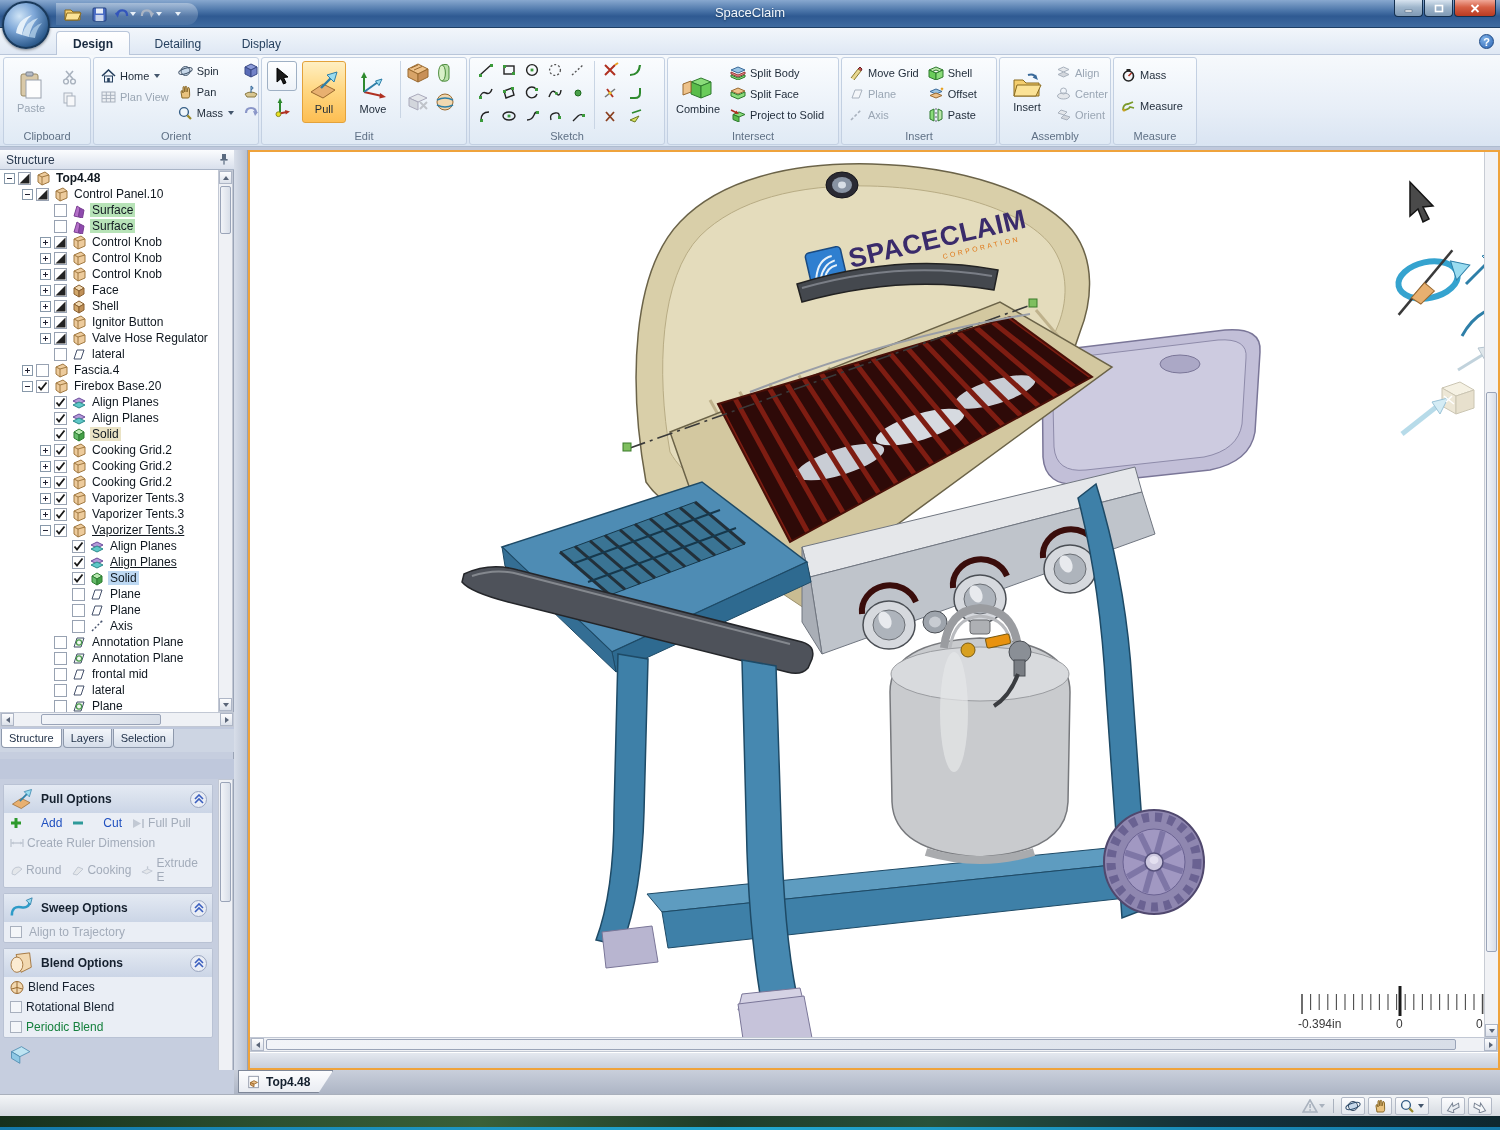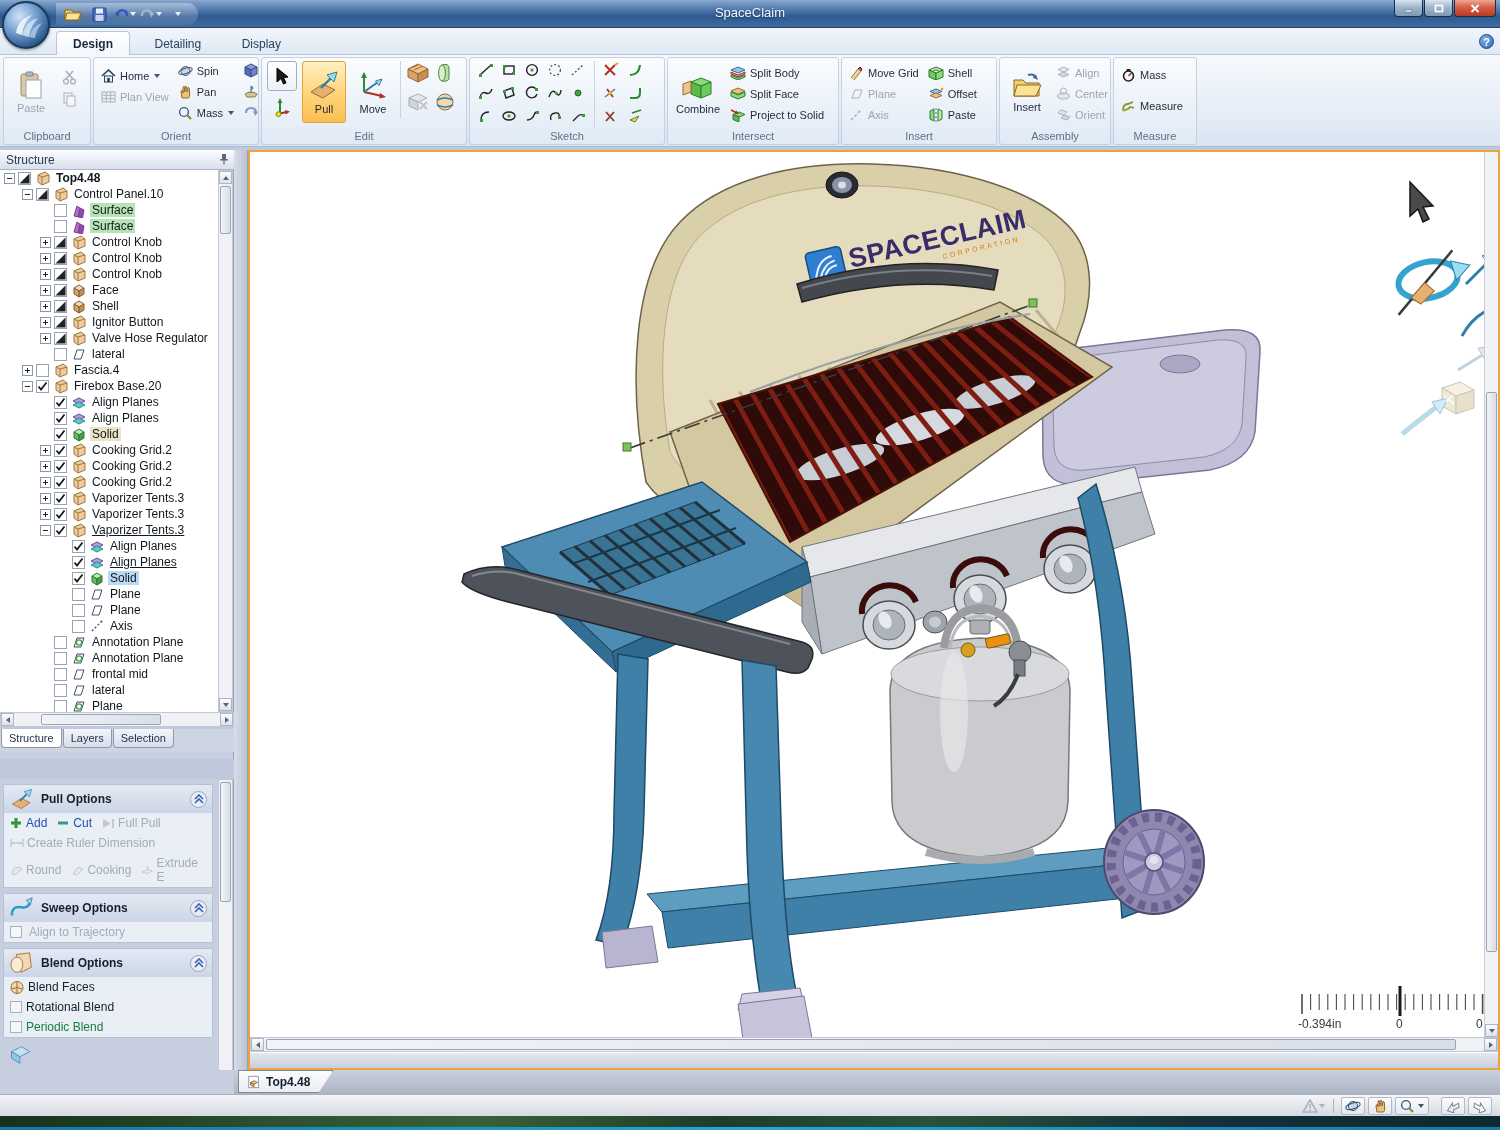--- a/index.html
+++ b/index.html
@@ -86,21 +86,21 @@
   #panel-tabs{left:0;top:729px;width:234px;height:23px;background:#CDD5E3;display:flex;align-items:flex-start;padding-left:1px;}
   .ptab{font-size:11px;color:#23334A;padding:3px 7px;background:linear-gradient(#F3F6FA,#D6DEEA);
     border:1px solid #8E99AC;border-radius:0 0 4px 4px;border-top:none;margin-right:1px;}
   .ptab.active{background:#FFFFFF;font-weight:normal;}
 
   #options-body{left:0;top:779px;width:234px;height:312px;background:#C6CEDF;border-right:1px solid #9AA4B6;overflow:hidden;}
   .osec{margin:5px 20px 5px 3px;background:#EAEEF5;border:1px solid #B9C2D4;border-radius:2px;}
   .osec-h{display:flex;align-items:center;gap:6px;padding:3px 5px;background:linear-gradient(#E4EAF3,#CBD5E6);font-size:12px;color:#15202E;font-weight:bold;}
   .chev{margin-left:auto;width:17px;height:17px;border-radius:50%;background:#E9EDF5;border:1px solid #9AA6C0;display:flex;align-items:center;justify-content:center;}
   .orow{display:flex;align-items:center;gap:10px;padding:3px 6px;font-size:12px;}
-  .olink{color:#1F4FBF;display:flex;align-items:center;gap:4px;}
+  .olink{color:#1F4FBF;display:flex;align-items:center;gap:19px;}
   .odis{color:#A3ACBA;display:flex;align-items:center;gap:3px;}
   .ock{width:12px;height:12px;border:1px solid #A8B0BE;background:#F4F6F9;margin-right:4px;}
 
   
   #canvas{left:248px;top:150px;width:1252px;height:920px;border:2px solid #EFA33C;background:#FFFFFF;}
   #canvas-inner{position:absolute;left:0;top:0;width:1234px;height:885px;overflow:hidden;background:#FFF;}
   #cv-vsb{right:0;top:0;width:14px;height:885px;background:#F1F2F5;border-left:1px solid #C8CCD4;}
 
   
   #doc-tabbar{left:234px;top:1070px;width:1266px;height:24px;background:linear-gradient(#C9CFDB,#ADB5C5);}

